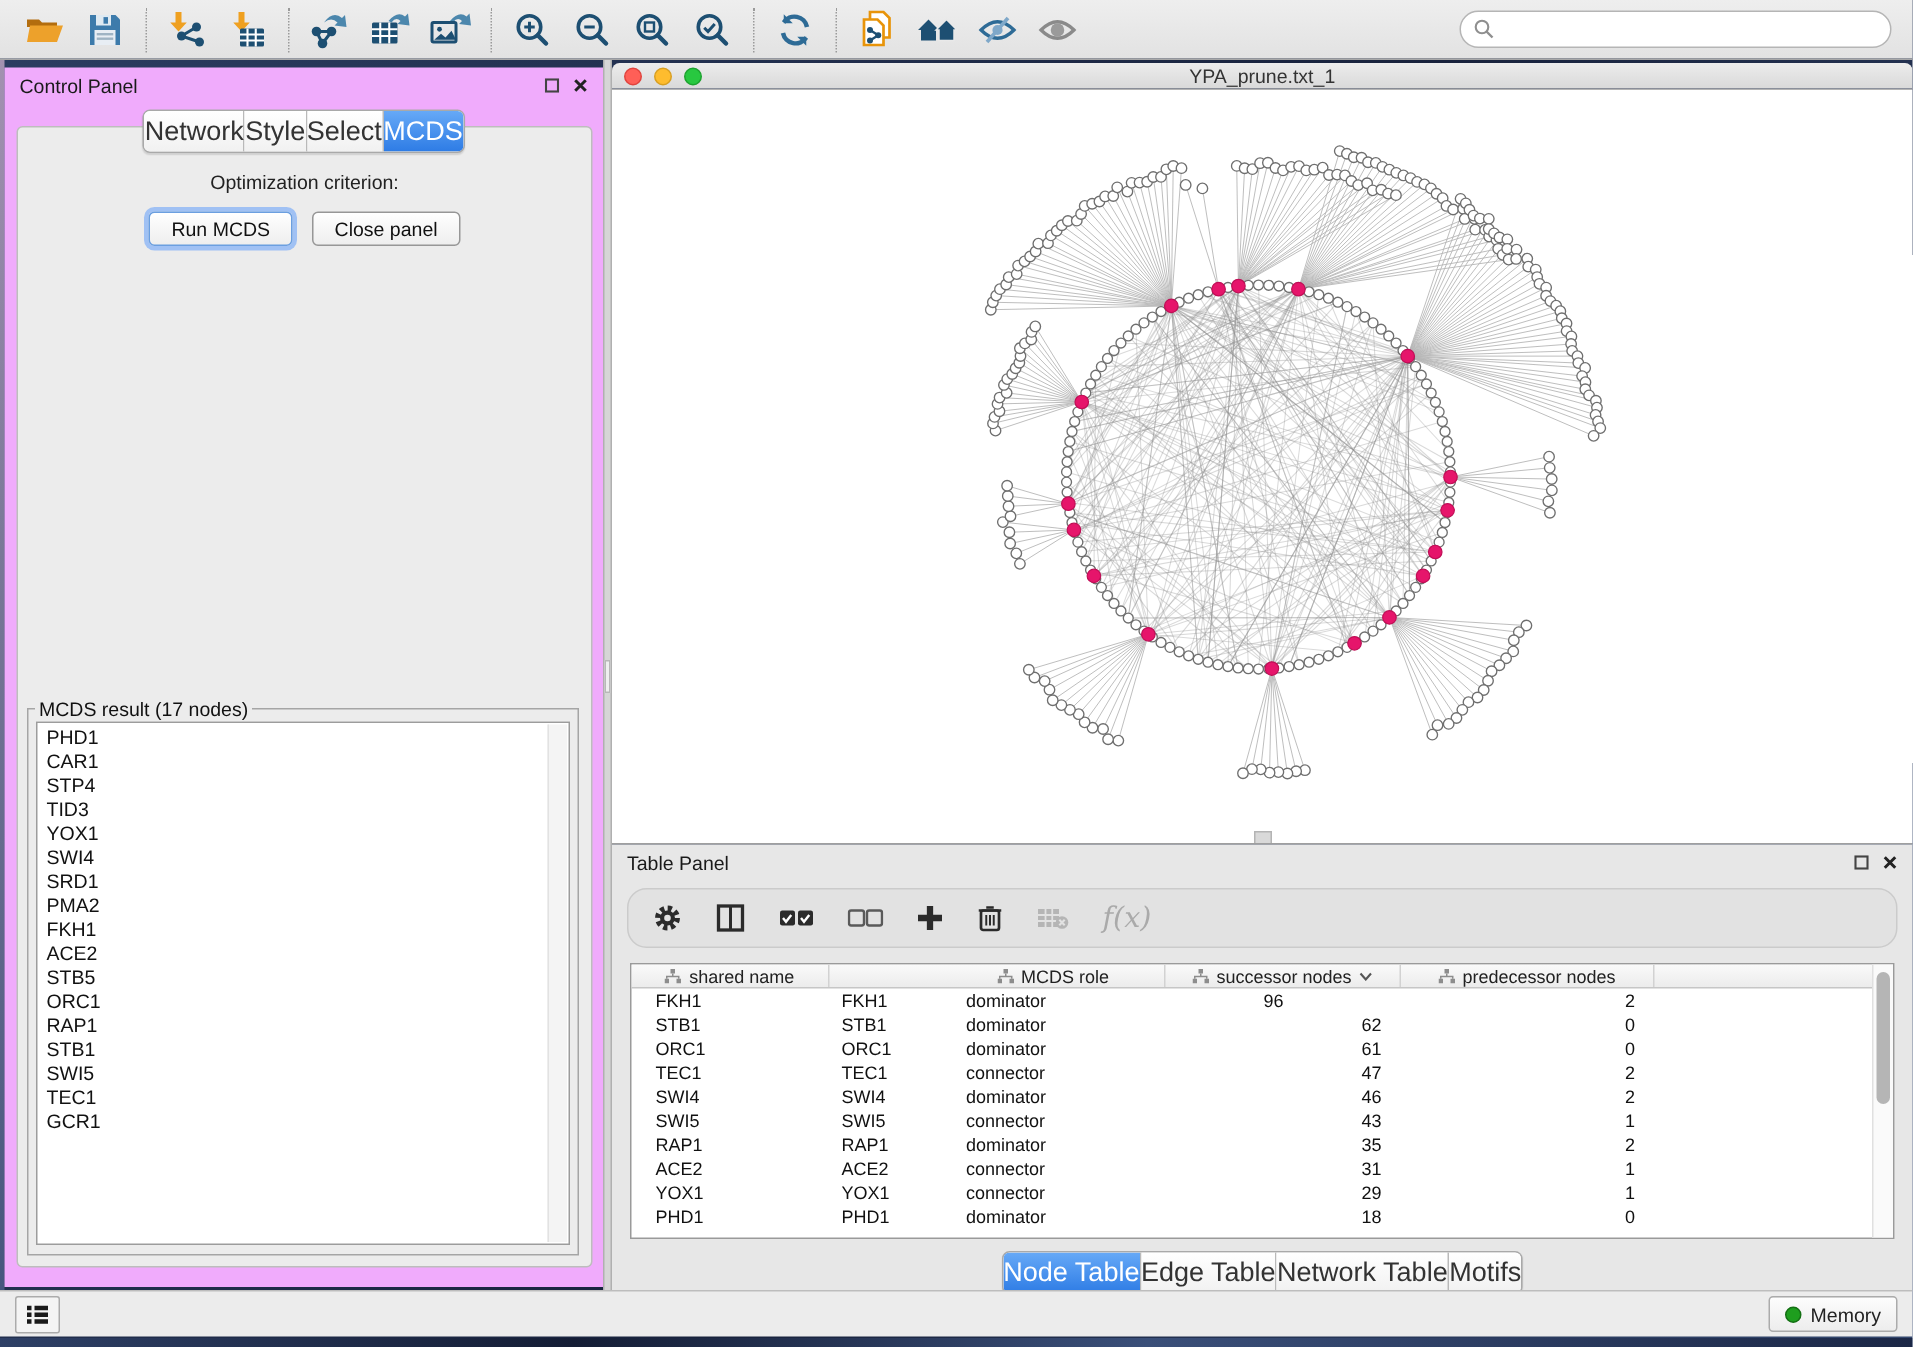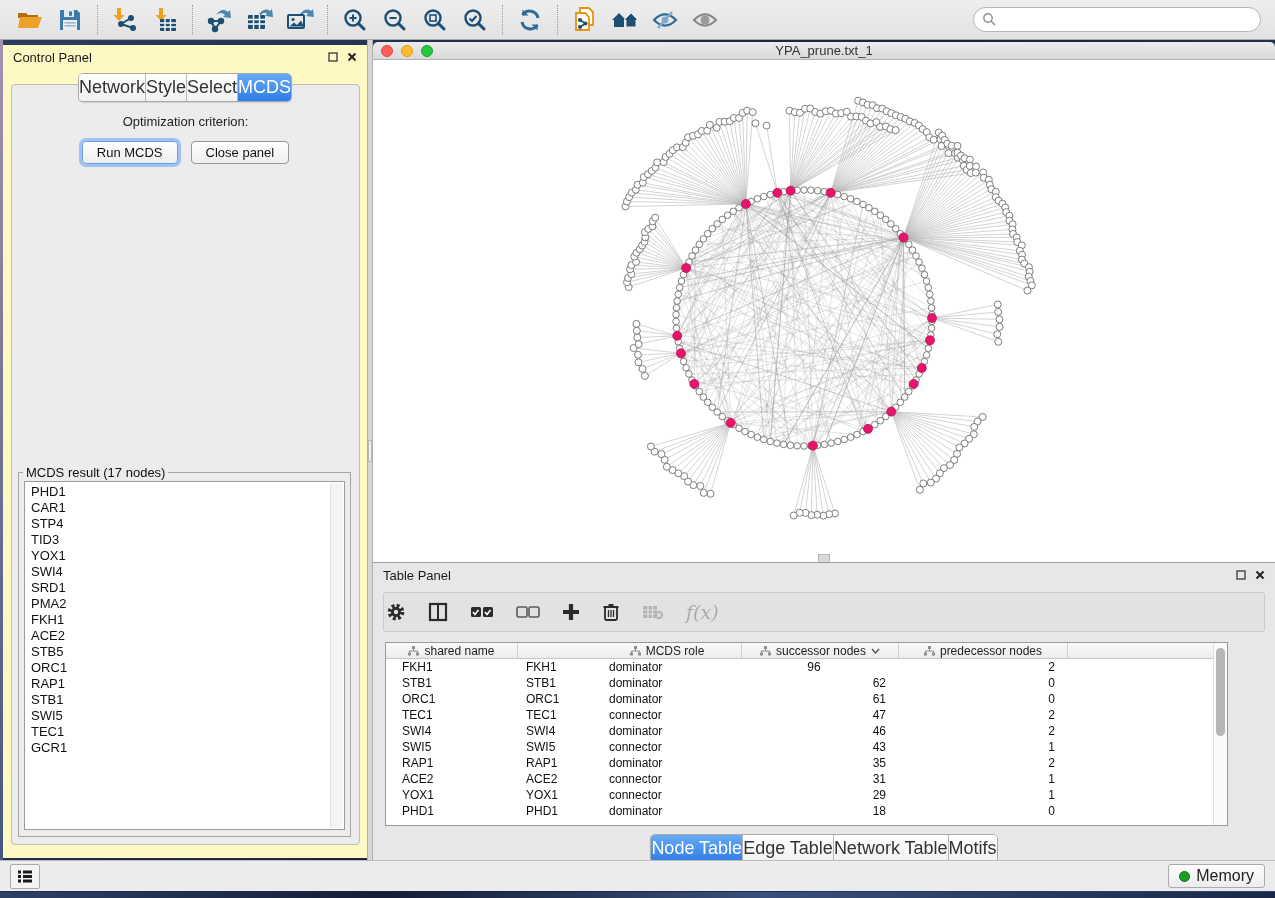--- a/index.html
+++ b/index.html
@@ -18,21 +18,21 @@
   .search-wrap { margin-left:auto; margin-right:4px; position:relative; }
   .search-input { width:288px; height:25px; border:1px solid #b5b5b5; border-radius:13px;
     background:#fff; padding:0 10px 0 26px; font-size:12px; outline:none; }
   .search-icon { position:absolute; left:9px; top:5px; }
 
   
   .main { position:absolute; top:40px; left:0; width:1275px; height:820px; display:flex; }
   .wall-left { width:3px; height:100%; background:linear-gradient(#a391b1,#7a7898 40%,#46567e); }
 
   
-  .control-panel { width:364px; height:813px; margin-top:5px; background:#fef9c3; position:relative; }
+  .control-panel { width:399px; height:813px; margin-top:5px; background:#f0abfc; position:relative; }
   .panel-title-row { height:24px; display:flex; align-items:center; padding:0 10px; }
   .panel-title { font-size:13px; color:#1a1a1a; }
   .win-ctl { margin-left:auto; display:flex; gap:9px; align-items:center; }
   .cp-tabs { position:absolute; top:28px; left:0; width:100%; display:flex; justify-content:center; z-index:3; }
   .seg { display:flex; border:1px solid #a9a9a9; border-radius:5px; overflow:hidden; background:#fff;
          box-shadow:0 1px 1px rgba(0,0,0,.12); }
   .seg-tab { padding:3px 0; font-size:18px; color:#333; background:linear-gradient(#ffffff,#f1f1f1);
              border-right:1px solid #b9b9b9; cursor:default; white-space:nowrap; }
   .seg-tab:last-child { border-right:none; }
   .seg-tab.selected { background:linear-gradient(#66a9f7,#2e7ce5); color:#fff; }
@@ -81,21 +81,21 @@
   .light.yellow { background:#febc2e; border:1px solid #d89f22; }
   .light.green { background:#28c840; border:1px solid #1da32f; }
   .net-title { position:absolute; left:0; right:0; text-align:center; font-size:13px; color:#333; }
   .network-canvas { flex:1; background:#fff; position:relative; }
   .split-handle { position:absolute; bottom:0; left:50%; transform:translateX(-50%);
     width:12px; height:8px; background:#d9d9d9; border:1px solid #b4b4b4; border-bottom:none; }
 
   
   .table-panel { height:297px; background:#e7e7e7; position:relative; }
   .tp-toolbar { margin:5px 10px 0; height:40px; background:#e2e2e2; border:1px solid #cbcbcb;
-    border-radius:3px; display:flex; align-items:center; gap:22px; padding:0 2px; }
+    border-radius:13px; display:flex; align-items:center; gap:22px; padding:0 16px; }
   .tp-icon { display:flex; align-items:center; justify-content:center; cursor:default; }
   .fx-label { font-family:"DejaVu Serif", serif; font-style:italic; font-size:19px; color:#aaa; }
   .table-wrap { position:absolute; left:12px; top:79px; width:843px; height:184px;
     background:#fff; border:1px solid #9a9a9a; display:flex; }
   .grid { flex:1; overflow:hidden; }
   .grid-header { display:flex; height:16px; background:linear-gradient(#fafafa,#ececec);
     border-bottom:1px solid #c6c6c6; }
   .gh-cell { display:flex; align-items:center; justify-content:center; gap:5px;
     border-right:1px solid #d2d2d2; font-size:12px; color:#222; overflow:hidden; }
   .grid-row { display:flex; height:16px; }
@@ -103,21 +103,21 @@
   .tbl-scroll { width:14px; background:#fafafa; border-left:1px solid #e0e0e0; position:relative; }
   .tbl-thumb { position:absolute; top:5px; left:2px; width:9px; height:88px; background:#b5b5b5; border-radius:5px; }
   .tbl-tabs { position:absolute; left:0; right:0; top:271px; display:flex; justify-content:center; }
 
   
   .status-bar { position:absolute; top:860px; left:0; width:1275px; height:31px; background:#ececec;
     border-top:1px solid #bdbdbd; display:flex; align-items:center; padding:0 10px; }
   .list-btn { width:30px; height:25px; background:#f4f4f4; border:1px solid #ababab; border-radius:2px;
     display:flex; align-items:center; justify-content:center; }
   .memory-btn { margin-left:auto; height:24px; padding:0 10px; display:flex; align-items:center; gap:6px;
-    background:linear-gradient(#fdfdfd,#ededed); border:1px solid #ababab; border-radius:3px; font-size:16px; }
+    background:linear-gradient(#fdfdfd,#ededed); border:1px solid #ababab; border-radius:3px; font-size:13px; }
   .mem-dot { width:11px; height:11px; border-radius:50%; background:#1e9e1e; border:1px solid #147014; }
   .wall-bottom { position:absolute; top:892px; left:0; width:1275px; height:6px;
     background:linear-gradient(100deg,#2e4066,#141d35 30%,#3a4f79 60%,#1b2746); }
 </style>
 </head>
 <body>
 
 <div class="screen">
 
   <div class="toolbar">

